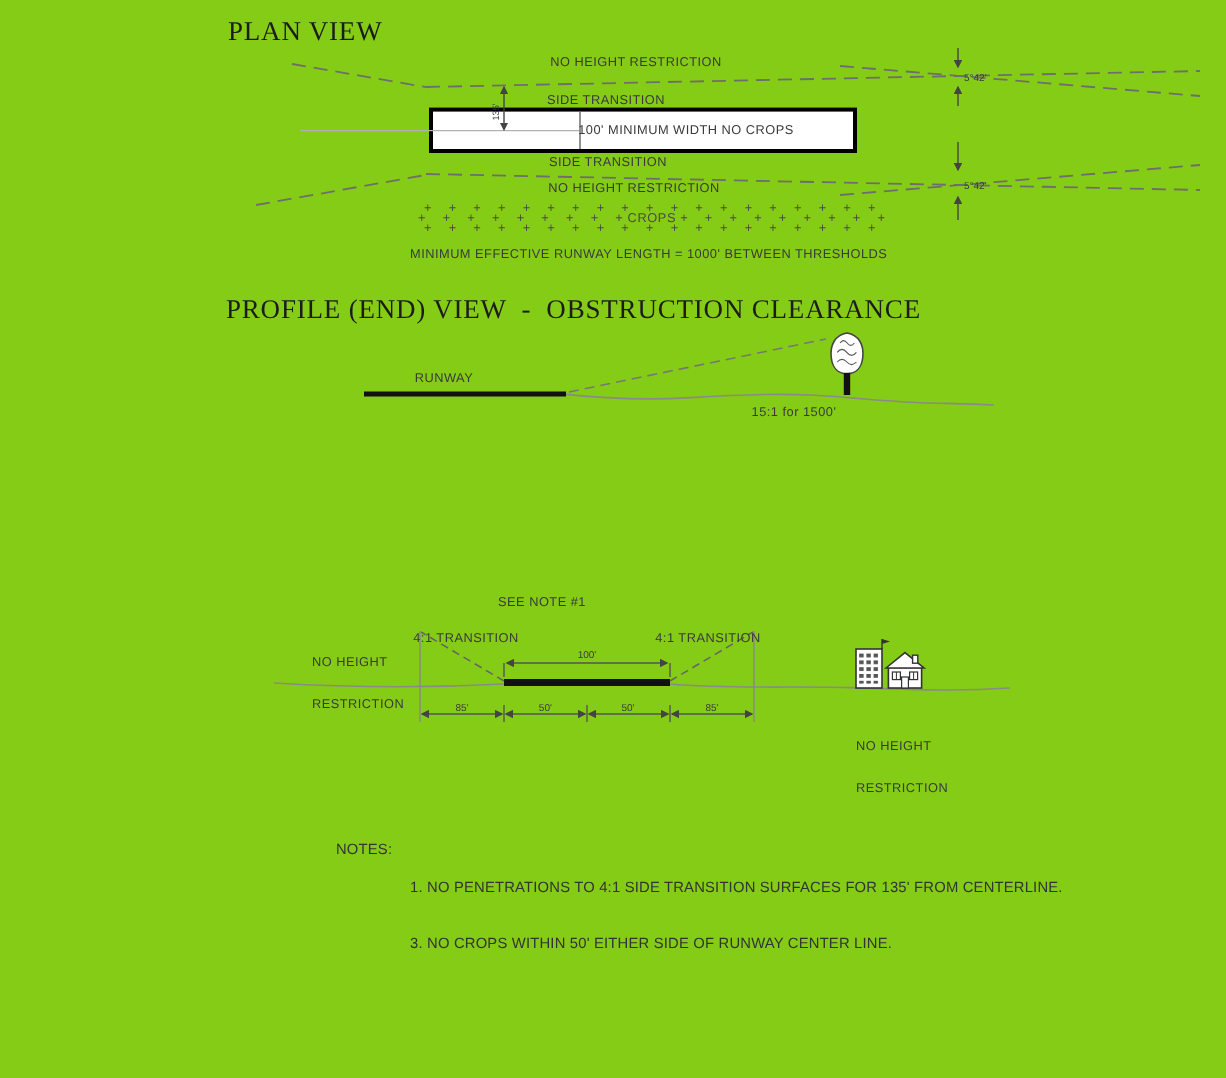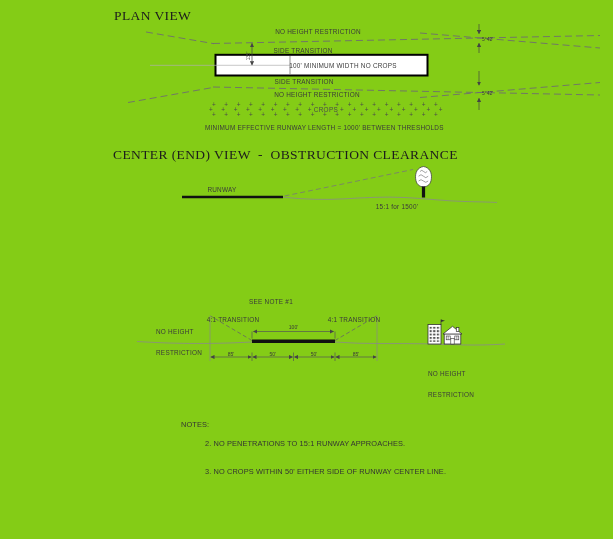--- a/index.html
+++ b/index.html
@@ -7,21 +7,21 @@
           font-family:"Liberation Sans",sans-serif;}
   .view-title{position:absolute;font-family:"Liberation Serif",serif;font-size:13.5px;
               color:#1c1c1c;letter-spacing:0.4px;white-space:pre;line-height:13px;}
   .lbl{position:absolute;font-size:6.4px;color:#3a3a3a;letter-spacing:0.25px;
        white-space:pre;line-height:7px;}
   .ctr{text-align:center;}
   .crops-row{position:absolute;font-size:6.4px;color:#4a4a4a;letter-spacing:0.3px;
              white-space:pre;line-height:6px;text-align:center;width:218px;left:212px;}
   .notes-block{position:absolute;left:205px;top:419.5px;font-size:7.4px;line-height:9.5px;
                color:#333;letter-spacing:0.1px;white-space:pre;}
-  .notes-heading{position:absolute;left:181px;top:419.5px;font-size:7.4px;color:#333;
+  .notes-heading{position:absolute;left:168px;top:419.5px;font-size:7.4px;color:#333;
                  letter-spacing:0.1px;text-align:center;}
   svg{position:absolute;left:0;top:0;}
   svg text{font-family:"Liberation Sans",sans-serif;fill:#3a3a3a;}
 </style>
 </head>
 <body>
 
 <div class="canvas">
 
   <svg width="613" height="539" viewBox="0 0 613 539">
@@ -129,39 +129,39 @@
   <div class="lbl ctr" style="left:238px;top:27.5px;width:160px;">NO HEIGHT RESTRICTION</div>
   <div class="lbl ctr" style="left:243px;top:46.5px;width:120px;">SIDE TRANSITION</div>
   <div class="lbl ctr" style="left:288px;top:61.5px;width:110px;">100' MINIMUM WIDTH NO CROPS</div>
   <div class="lbl ctr" style="left:244px;top:77.5px;width:120px;">SIDE TRANSITION</div>
   <div class="lbl ctr" style="left:237px;top:90.5px;width:160px;">NO HEIGHT RESTRICTION</div>
   <div class="crops-row" style="top:102px;">+    +    +    +    +    +    +    +    +    +    +    +    +    +    +    +    +    +    +</div>
   <div class="crops-row" style="top:107px;left:209px;">+    +    +    +    +    +    +    +    + CROPS +    +    +    +    +    +    +    +    +</div>
   <div class="crops-row" style="top:112px;">+    +    +    +    +    +    +    +    +    +    +    +    +    +    +    +    +    +    +</div>
   <div class="lbl ctr" style="left:205px;top:123.5px;width:230px;">MINIMUM EFFECTIVE RUNWAY LENGTH = 1000' BETWEEN THRESHOLDS</div>
 
-  <div class="view-title" style="left:113px;top:148px;">CENTER (END) VIEW  -  OBSTRUCTION CLEARANCE</div>
+  <div class="view-title" style="left:113px;top:148px;">PROFILE (END) VIEW  -  OBSTRUCTION CLEARANCE</div>
   <div class="lbl ctr" style="left:197px;top:185.5px;width:50px;">RUNWAY</div>
   <div class="lbl ctr" style="left:347px;top:202.5px;width:100px;">15:1 for 1500'</div>
 
   <div class="lbl ctr" style="left:221px;top:297.5px;width:100px;">SEE NOTE #1</div>
   <div class="lbl" style="left:156px;top:314px;">
     <div>NO HEIGHT</div>
     <div>RESTRICTION</div>
   </div>
   <div class="lbl ctr" style="left:183px;top:315.5px;width:100px;">4:1 TRANSITION</div>
   <div class="lbl ctr" style="left:304px;top:315.5px;width:100px;">4:1 TRANSITION</div>
   <div class="lbl" style="left:428px;top:355.5px;">
     <div>NO HEIGHT</div>
     <div>RESTRICTION</div>
   </div>
 
   <div class="notes-heading">NOTES:</div>
   <div class="notes-block">
-    <div>2. NO PENETRATIONS TO 15:1 RUNWAY APPROACHES.</div>
+    <div>1. NO PENETRATIONS TO 4:1 SIDE TRANSITION SURFACES FOR 135' FROM CENTERLINE.</div>
     <div>3. NO CROPS WITHIN 50' EITHER SIDE OF RUNWAY CENTER LINE.</div>
     
     
     
     
   </div>
 
 </div>
 
 </body></html>

